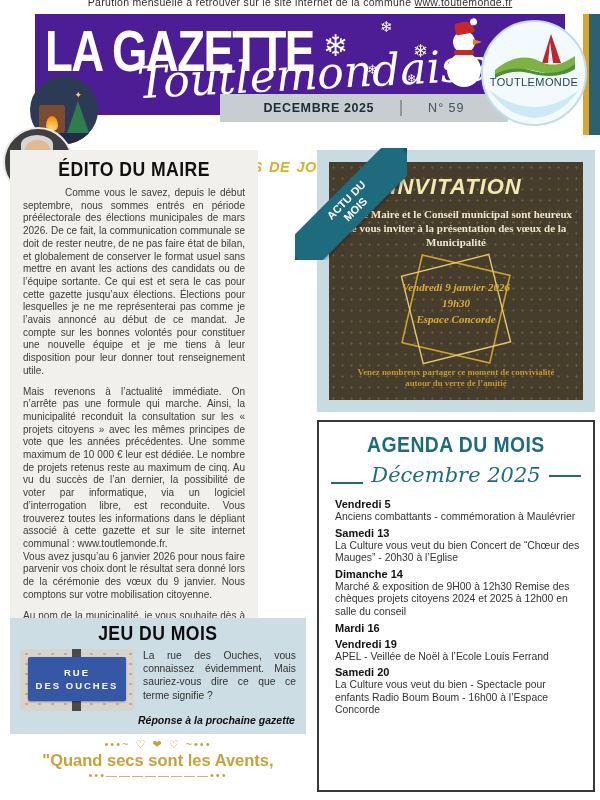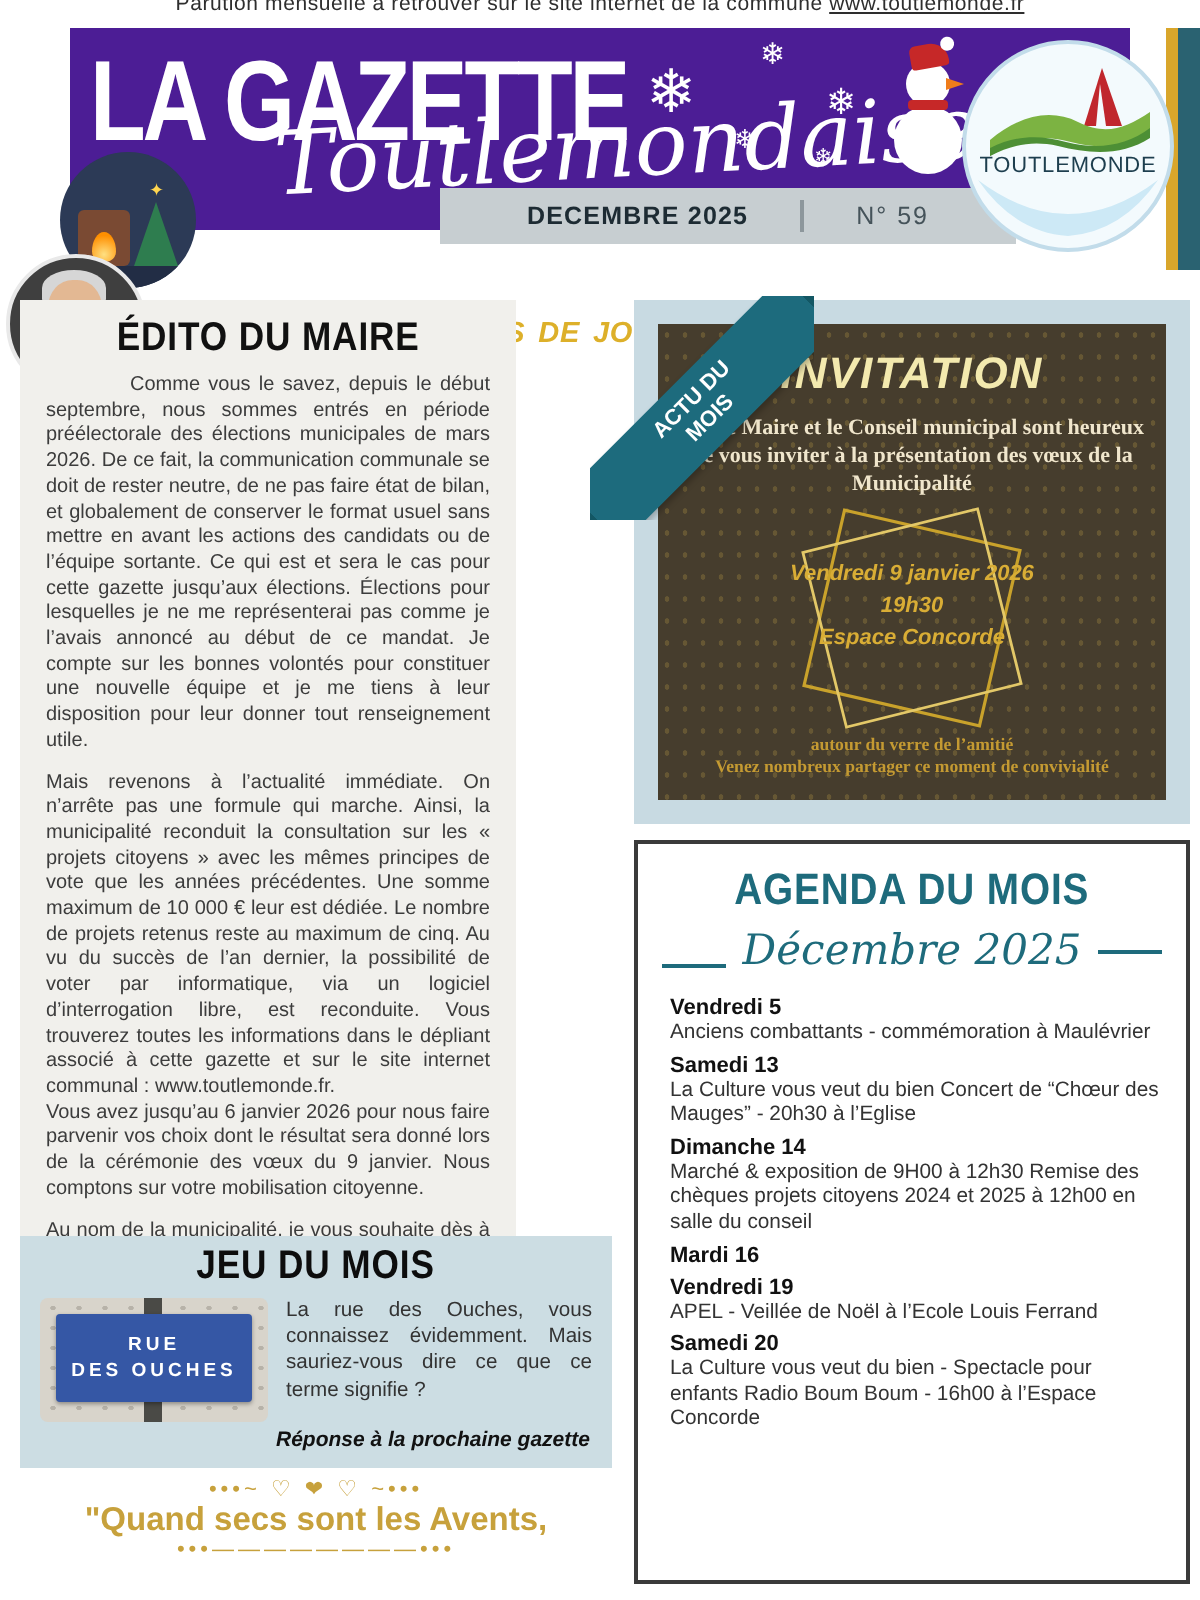--- a/index.html
+++ b/index.html
@@ -85,21 +85,21 @@
   .signature .role{font-style:italic;}
 
   
   .invite-frame{position:absolute;left:317px;top:150px;width:278px;height:262px;background:#c8dae2;}
   .invite-card{position:absolute;left:12px;top:12px;width:254px;height:238px;background:#463d2d;
                background-image:radial-gradient(rgba(214,178,76,.22) 1px,transparent 1.3px);
                background-size:9px 11px;color:#f2e9cf;text-align:center;overflow:hidden;}
   .invite-title{margin-top:12px;font-size:22px;font-weight:bold;font-style:italic;color:#f3e9ae;letter-spacing:1px;}
   .invite-intro{margin:7px 10px 0 10px;font-family:"Liberation Serif",serif;font-weight:bold;
                 font-size:11px;line-height:14px;color:#f0e6cc;}
-  .poly-wrap{position:relative;width:170px;height:112px;margin:4px auto 0 auto;}
+  .poly-wrap{position:relative;width:170px;height:112px;margin:4px auto 0 auto;font-family:Liberation Serif, serif;}
   .poly{position:absolute;left:0;top:0;}
   .poly-text{position:absolute;left:0;top:26px;width:100%;font-style:italic;font-weight:bold;
              font-size:11px;line-height:16px;color:#d9ad35;}
   .invite-footer{margin:2px 14px 0 14px;font-family:"Liberation Serif",serif;font-weight:bold;
                  font-size:8.8px;line-height:11px;color:#c49a32;}
 
   
   .ribbon{position:absolute;left:295px;top:148px;width:112px;height:112px;overflow:hidden;pointer-events:none;}
   .ribbon .band{position:absolute;left:-34px;top:38px;width:180px;height:38px;transform:rotate(-45deg);
                 background:linear-gradient(90deg,#135764 0 14px,#1d6b7d 14px calc(100% - 14px),#135764 calc(100% - 14px));
@@ -227,22 +227,22 @@
             <rect x="40" y="11" width="90" height="90" stroke="#e3c868" stroke-width="1.4" transform="rotate(-14 85 56)"></rect>
           </g>
         </svg>
         <div class="poly-text">
           <div>Vendredi 9 janvier 2026</div>
           <div>19h30</div>
           <div>Espace Concorde</div>
         </div>
       </div>
       <div class="invite-footer">
+        <div>Venez nombreux partager ce moment de convivialité</div>
         <div>autour du verre de l’amitié</div>
-        <div>Venez nombreux partager ce moment de convivialité</div>
       </div>
     </div>
   </div>
 
   <div class="ribbon">
     <div class="band">
       <span>ACTU DU</span>
       <span>MOIS</span>
     </div>
   </div>

